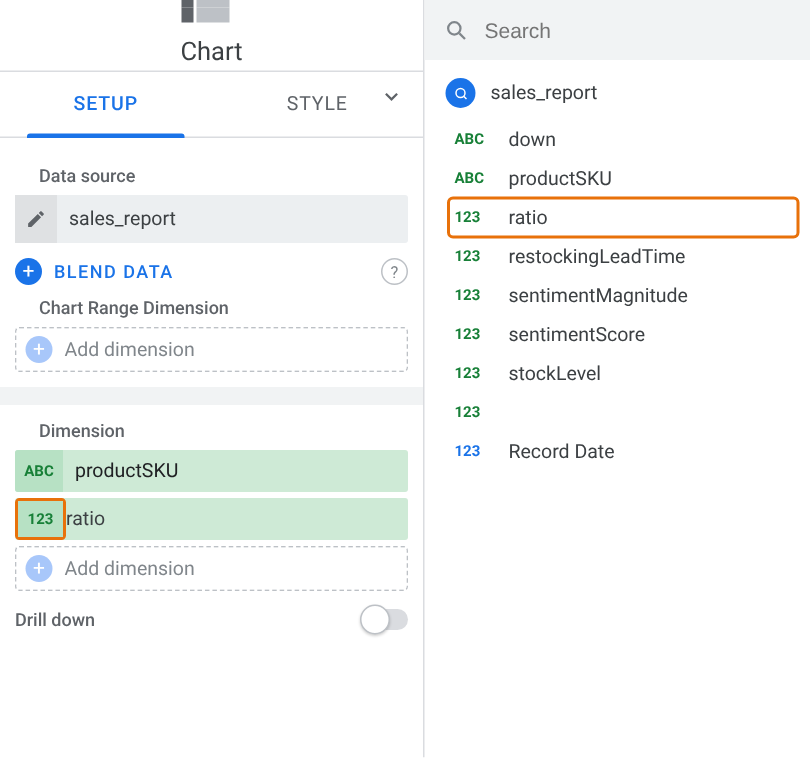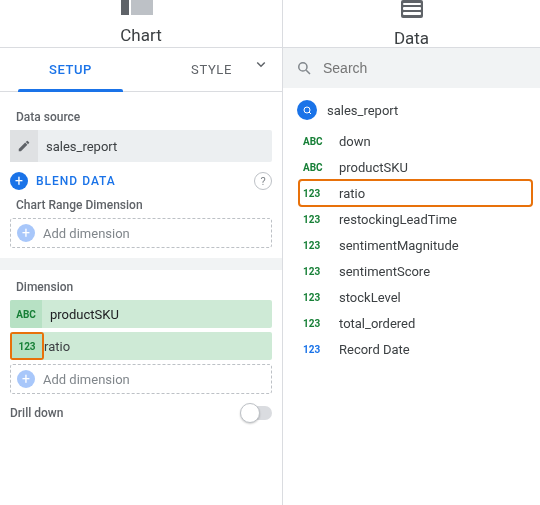--- a/index.html
+++ b/index.html
@@ -19,21 +19,21 @@
     
     .tabs { display:flex; height:44px; border-bottom:1px solid #dadce0; }
     .tab { flex:1; display:flex; align-items:center; justify-content:center; font-size:13px; letter-spacing:0.6px; color:#5f6368; cursor:pointer; }
     .tab.active { color:#1a73e8; font-weight:500; position:relative; }
     .tab.active::after { content:""; position:absolute; bottom:-1px; left:18px; right:18px; height:3px; background:#1a73e8; border-radius:2px 2px 0 0;}
     
     .scroll-area { flex:1; overflow-y:auto; padding: 10px 10px 0 10px; position:relative;}
     .scroll-area::-webkit-scrollbar { width:6px; }
     .scroll-area::-webkit-scrollbar-thumb { background:#c4c4c4; border-radius:3px;}
     
-    .section-label { font-size:12px; color:#5f6368; margin: 8px 0 6px 6px; font-weight:500;}
+    .section-label { font-size:12px; color:#5f6368; margin: 8px 0 6px 16px; font-weight:500;}
     
     .ds-row { display:flex; align-items:center; height:32px; background:#eceff1; border-radius:2px; }
     .ds-edit { width:28px; height:32px; display:flex; align-items:center; justify-content:center; background:#dfe1e3; color:#5f6368;}
     .ds-name { padding-left:8px; font-size:13px; color:#3c4043;}
     
     .blend-row { display:flex; align-items:center; margin:10px 0 4px 0; gap:8px;}
     .circle-plus { width:18px; height:18px; border-radius:50%; background:#1a73e8; color:#fff; display:flex; align-items:center; justify-content:center; font-size:14px; line-height:1;}
     .circle-plus.light { background:#a8c7fa; }
     .blend-label { color:#1a73e8; font-size:12px; letter-spacing:1px; font-weight:500;}
     .help-icon { margin-left:auto; width:18px; height:18px; border:1px solid #bdc1c6; border-radius:50%; display:flex; align-items:center; justify-content:center; color:#80868b; font-size:11px;}
@@ -155,28 +155,20 @@
     </div>
 
     <div class="drilldown-row">
       <div class="section-label" style="margin:0">Drill down</div>
       <div class="toggle"></div>
     </div>
   </div>
 </div>
 
 <div class="right-panel">
-  <div class="panel-header">
-    <div class="data-header-icon">
-      <div class="bartop"></div>
-      <div class="bar"></div>
-      <div class="bar"></div>
-    </div>
-    <div class="title">Data</div>
-  </div>
 
   <div class="search-row">
     <span>
       <svg width="18" height="18" viewBox="0 0 24 24">
           <circle cx="10.5" cy="10.5" r="5.5" fill="none" stroke="#80868b" stroke-width="2"></circle>
           <line x1="15" y1="15" x2="20" y2="20" stroke="#80868b" stroke-width="2"></line>
         </svg>
     </span>
     <input placeholder="Search" style="">
   </div>
@@ -215,20 +207,19 @@
     <div class="field-row">
       <div class="ftype num">123</div>
       <div class="fname">sentimentScore</div>
     </div>
     <div class="field-row">
       <div class="ftype num">123</div>
       <div class="fname">stockLevel</div>
     </div>
     <div class="field-row">
       <div class="ftype num">123</div>
-      <div class="fname">total_ordered</div>
     </div>
     <div class="field-row">
       <div class="ftype numblue">123</div>
       <div class="fname">Record Date</div>
     </div>
   </div>
 </div>
 
 </body></html>

